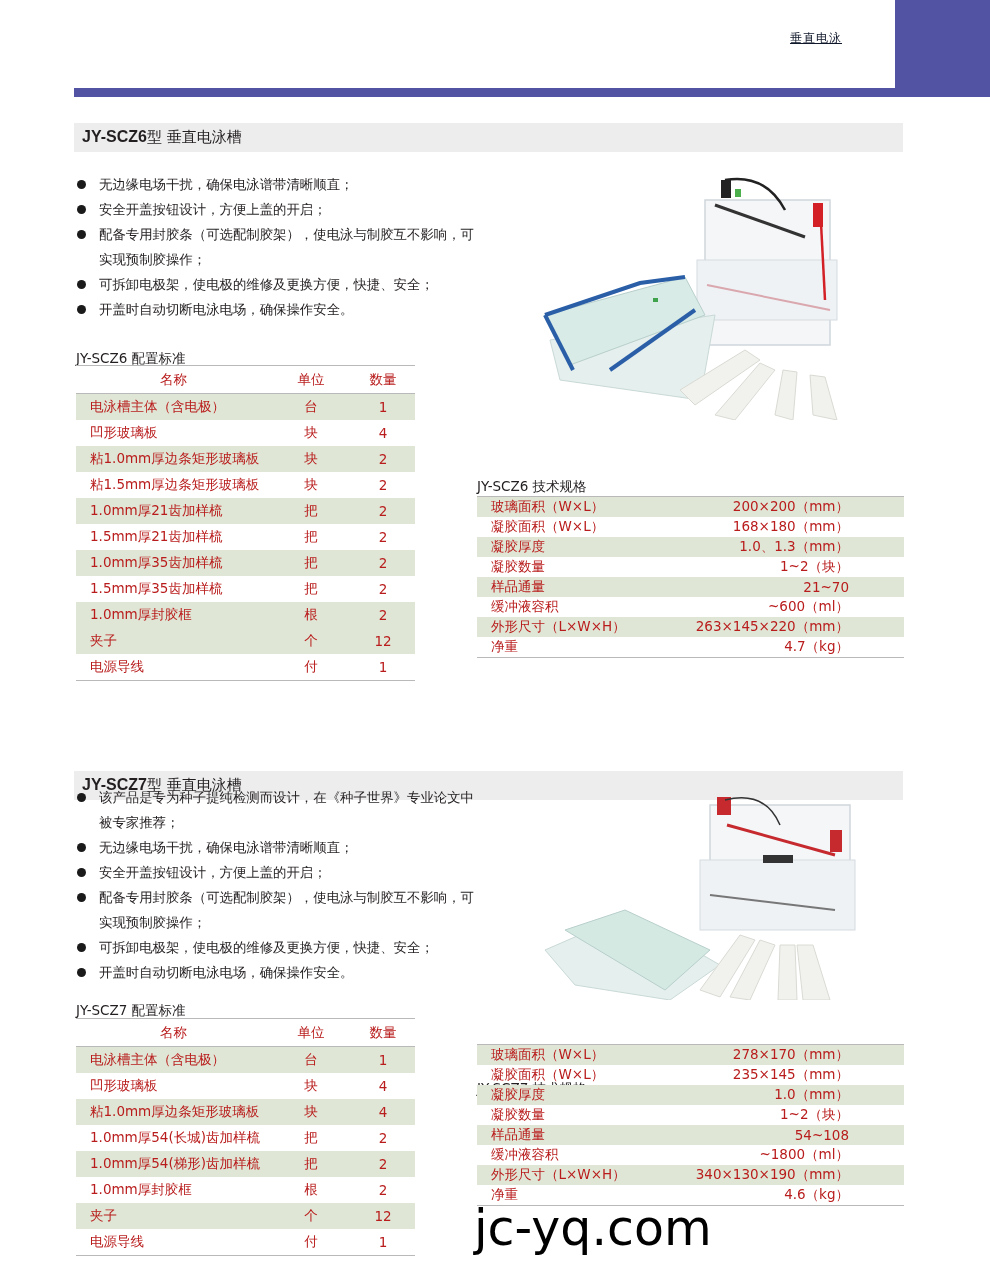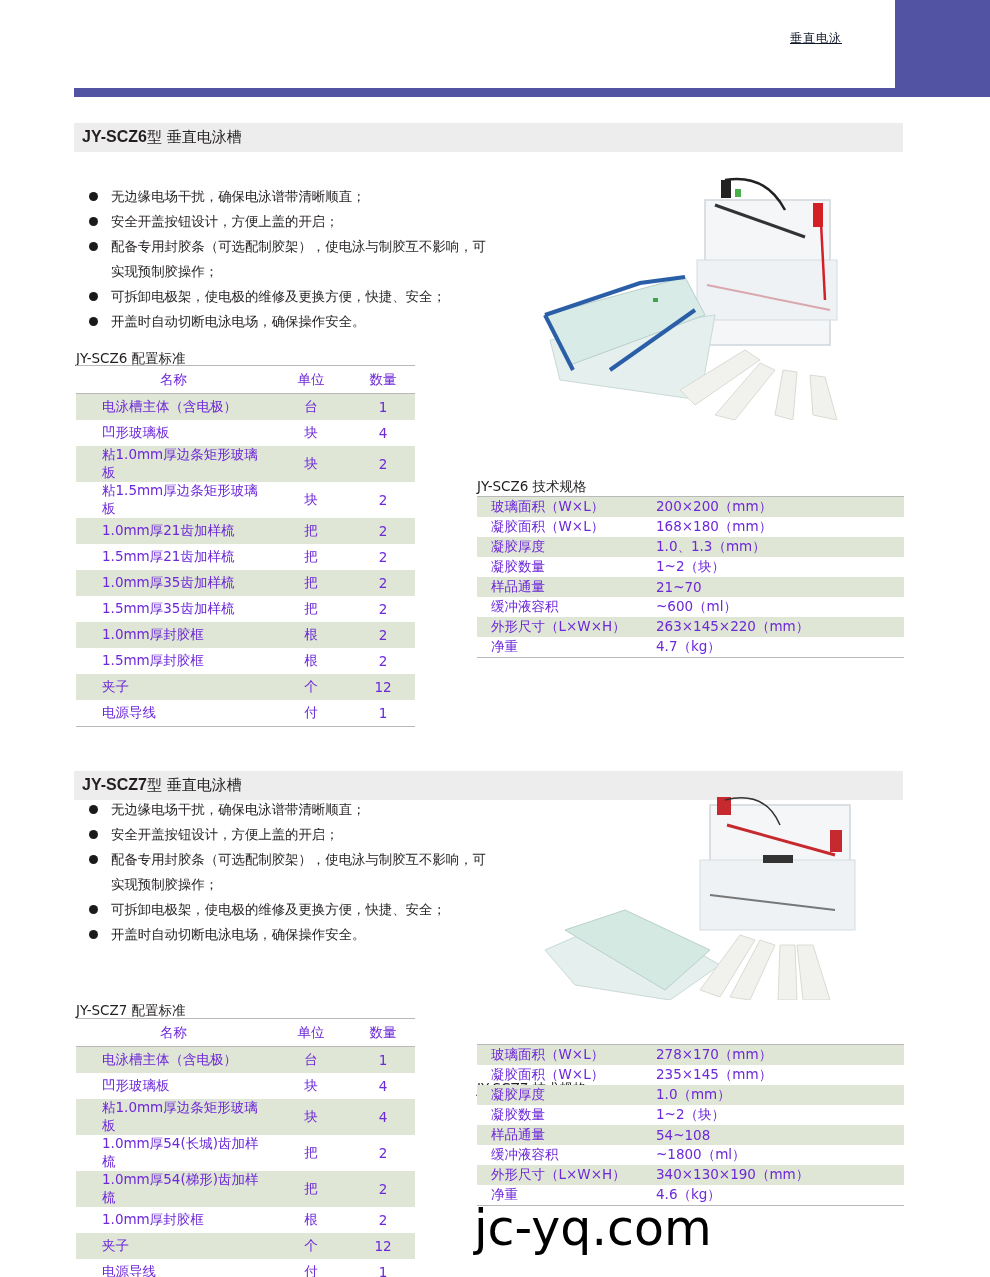--- a/index.html
+++ b/index.html
@@ -7,40 +7,40 @@
          font-family:"DejaVu Sans","Liberation Sans",sans-serif; color:#231f20; }
   .abs { position:absolute; }
   .corner-block { left:895px; top:0; width:95px; height:97px; background:#5254a3; }
   .top-band { left:74px; top:88px; width:916px; height:9px; background:#5254a3; }
   .page-title { left:790px; top:30px; font-size:12px; color:#0f172a; letter-spacing:1px;text-decoration:underline; }
 
   .sec-header { left:74px; width:829px; height:29px; background:#ededed; }
   .sec-header span { position:absolute; left:8px; top:5px; font-size:15px; color:#231f20; }
   .sec-header b { font-family:"Liberation Sans",sans-serif; font-weight:bold; font-size:16px; }
 
-  ul.features { position:absolute; left:74px; margin:12px; padding:0; list-style:none; width:410px; }
+  ul.features { position:absolute; left:74px; margin:0; padding:0; list-style:none; width:410px; }
   ul.features li { position:relative; padding-left:25px; font-size:13.4px; line-height:25px; color:#231f20; }
   ul.features li::before { content:""; position:absolute; left:3px; top:8px; width:9px; height:9px; border-radius:50%; background:#1a1a1a; }
 
   .tbl-caption { font-size:13.5px; color:#231f20;margin-top:8px; }
-  table.cfg, table.spec { position:absolute; border-collapse:collapse; font-size:13.5px; color:#6d28d9; }
+  table.cfg, table.spec { position:absolute; border-collapse:collapse; font-size:13.5px; color:#b91c1c; }
   table.cfg { left:76px; width:339px; border-top:1.5px solid #b9b9b9; border-bottom:1.5px solid #b9b9b9; }
   table.cfg th { font-weight:normal; height:27px; padding:0; }
   table.cfg td { height:26px; padding:0; }
-  table.cfg td.name { padding-left:26px; text-align:left; }
+  table.cfg td.name { padding-left:14px; text-align:left; }
   table.cfg td.unit, table.cfg td.qty, table.cfg th.unit, table.cfg th.qty { text-align:center; }
   table.cfg th.name { text-align:center; width:195px; }
   table.cfg th.unit { width:80px; }
   table.cfg tr.shade td { background:#dfe6d5; }
   table.cfg thead tr th { border-bottom:1.5px solid #b9b9b9; }
 
   table.spec { left:477px; width:427px; border-top:1.5px solid #b9b9b9; border-bottom:1.5px solid #b9b9b9; }
   table.spec td { height:20px; padding:0; }
   table.spec td.label { padding-left:14px; width:165px; text-align:left; }
-  table.spec td.value { text-align:left; padding-right:77px; }
+  table.spec td.value { text-align:right; padding-right:55px; }
   table.spec tr.shade td { background:#dfe6d5; }
 
   .photo { position:absolute; }
   .watermark { left:474px; top:1200px; font-family:"DejaVu Sans",sans-serif; font-size:49px; color:#000; letter-spacing:0px; }
 </style>
 </head>
 <body>
 
 <div class="abs corner-block"></div>
 <div class="abs top-band"></div>
@@ -103,25 +103,20 @@
         <td class="unit">把</td>
         <td class="qty">2</td>
       </tr>
     <tr>
         <td class="name">1.5mm厚35齿加样梳</td>
         <td class="unit">把</td>
         <td class="qty">2</td>
       </tr>
     <tr class="shade">
         <td class="name">1.0mm厚封胶框</td>
-        <td class="unit">根</td>
-        <td class="qty">2</td>
-      </tr>
-    <tr>
-        <td class="name">1.5mm厚封胶框</td>
         <td class="unit">根</td>
         <td class="qty">2</td>
       </tr>
     <tr class="shade">
         <td class="name">夹子</td>
         <td class="unit">个</td>
         <td class="qty">12</td>
       </tr>
     <tr>
         <td class="name">电源导线</td>
@@ -192,20 +187,21 @@
         <td class="value">4.7（kg）</td>
       </tr>
   </tbody>
 </table>
 
 <div class="abs sec-header" style="top:771px;">
   <span><b>JY-SCZ7</b><span style="position:static">型</span> <span style="position:static">垂直电泳槽</span></span>
 </div>
 
 <ul class="features" style="top:785px;">
+  <li>该产品是专为种子提纯检测而设计，在《种子世界》专业论文中被专家推荐；</li>
   <li>无边缘电场干扰，确保电泳谱带清晰顺直；</li>
   <li>安全开盖按钮设计，方便上盖的开启；</li>
   <li>配备专用封胶条（可选配制胶架），使电泳与制胶互不影响，可实现预制胶操作；</li>
   <li>可拆卸电极架，使电极的维修及更换方便，快捷、安全；</li>
   <li>开盖时自动切断电泳电场，确保操作安全。</li>
 </ul>
 
 <div class="abs tbl-caption" style="left:76px; top:994px;">JY-SCZ7 配置标准</div>
 <table class="cfg" style="top:1018px;">
   <thead>

